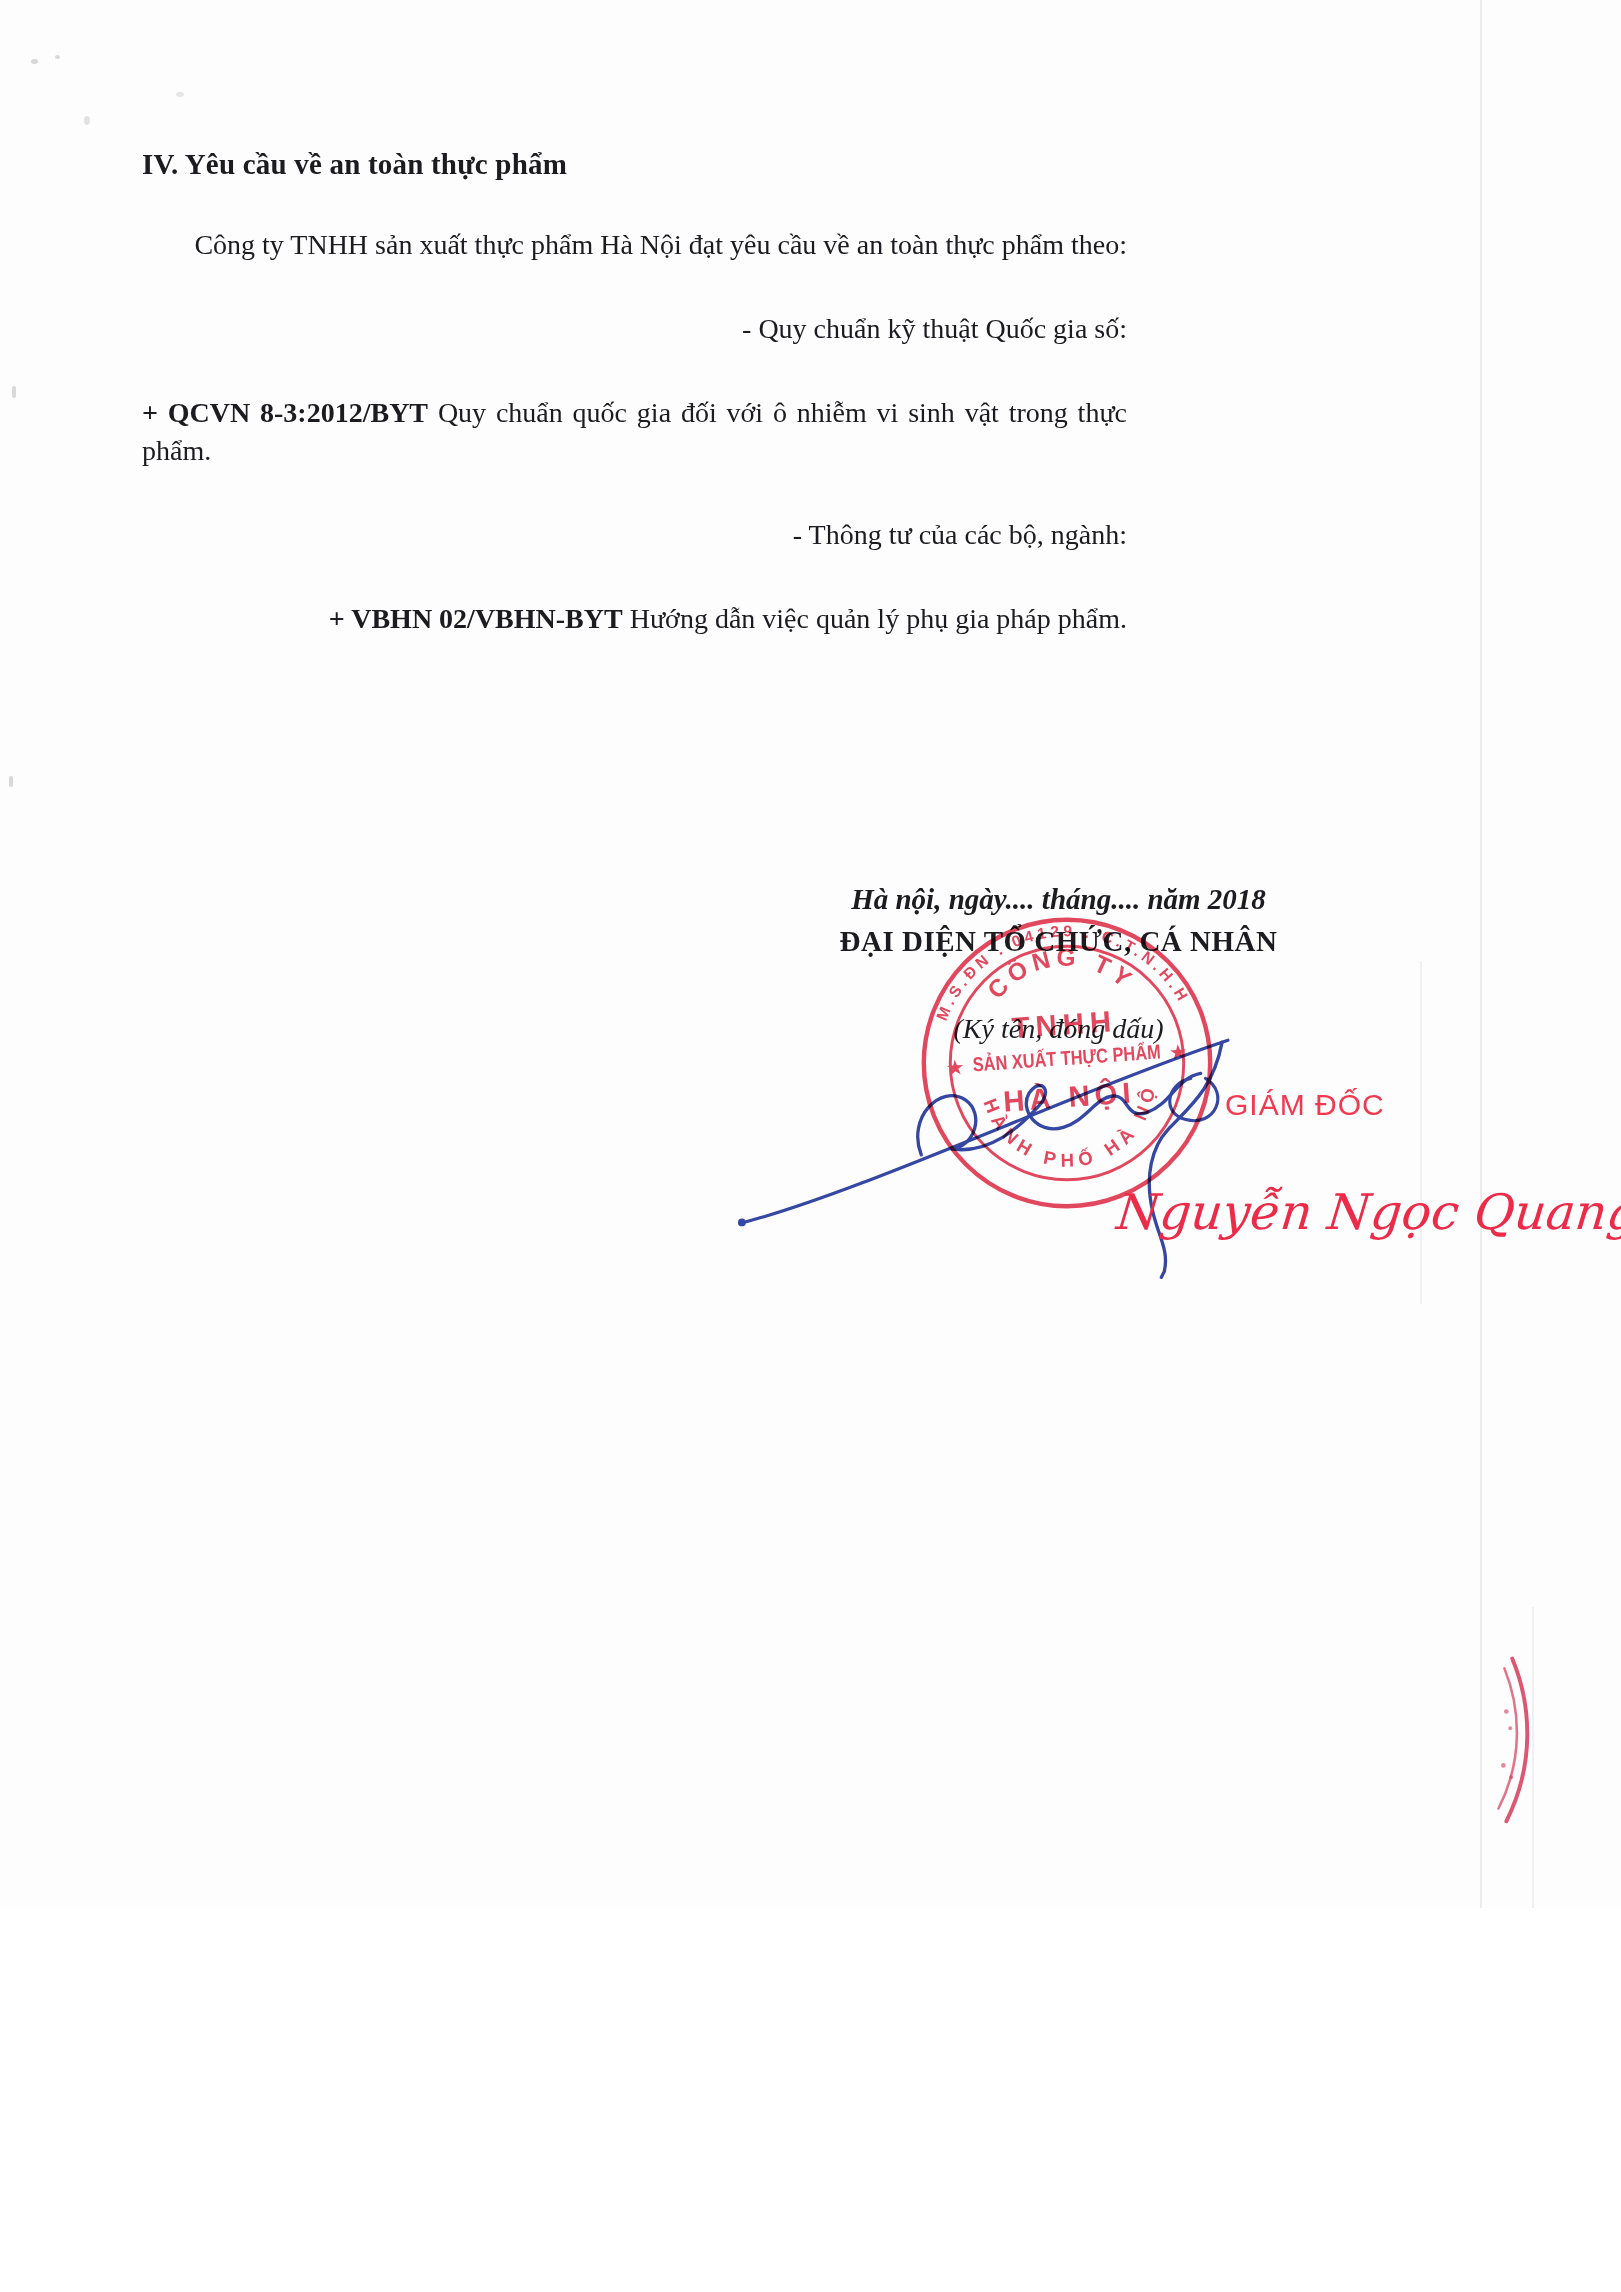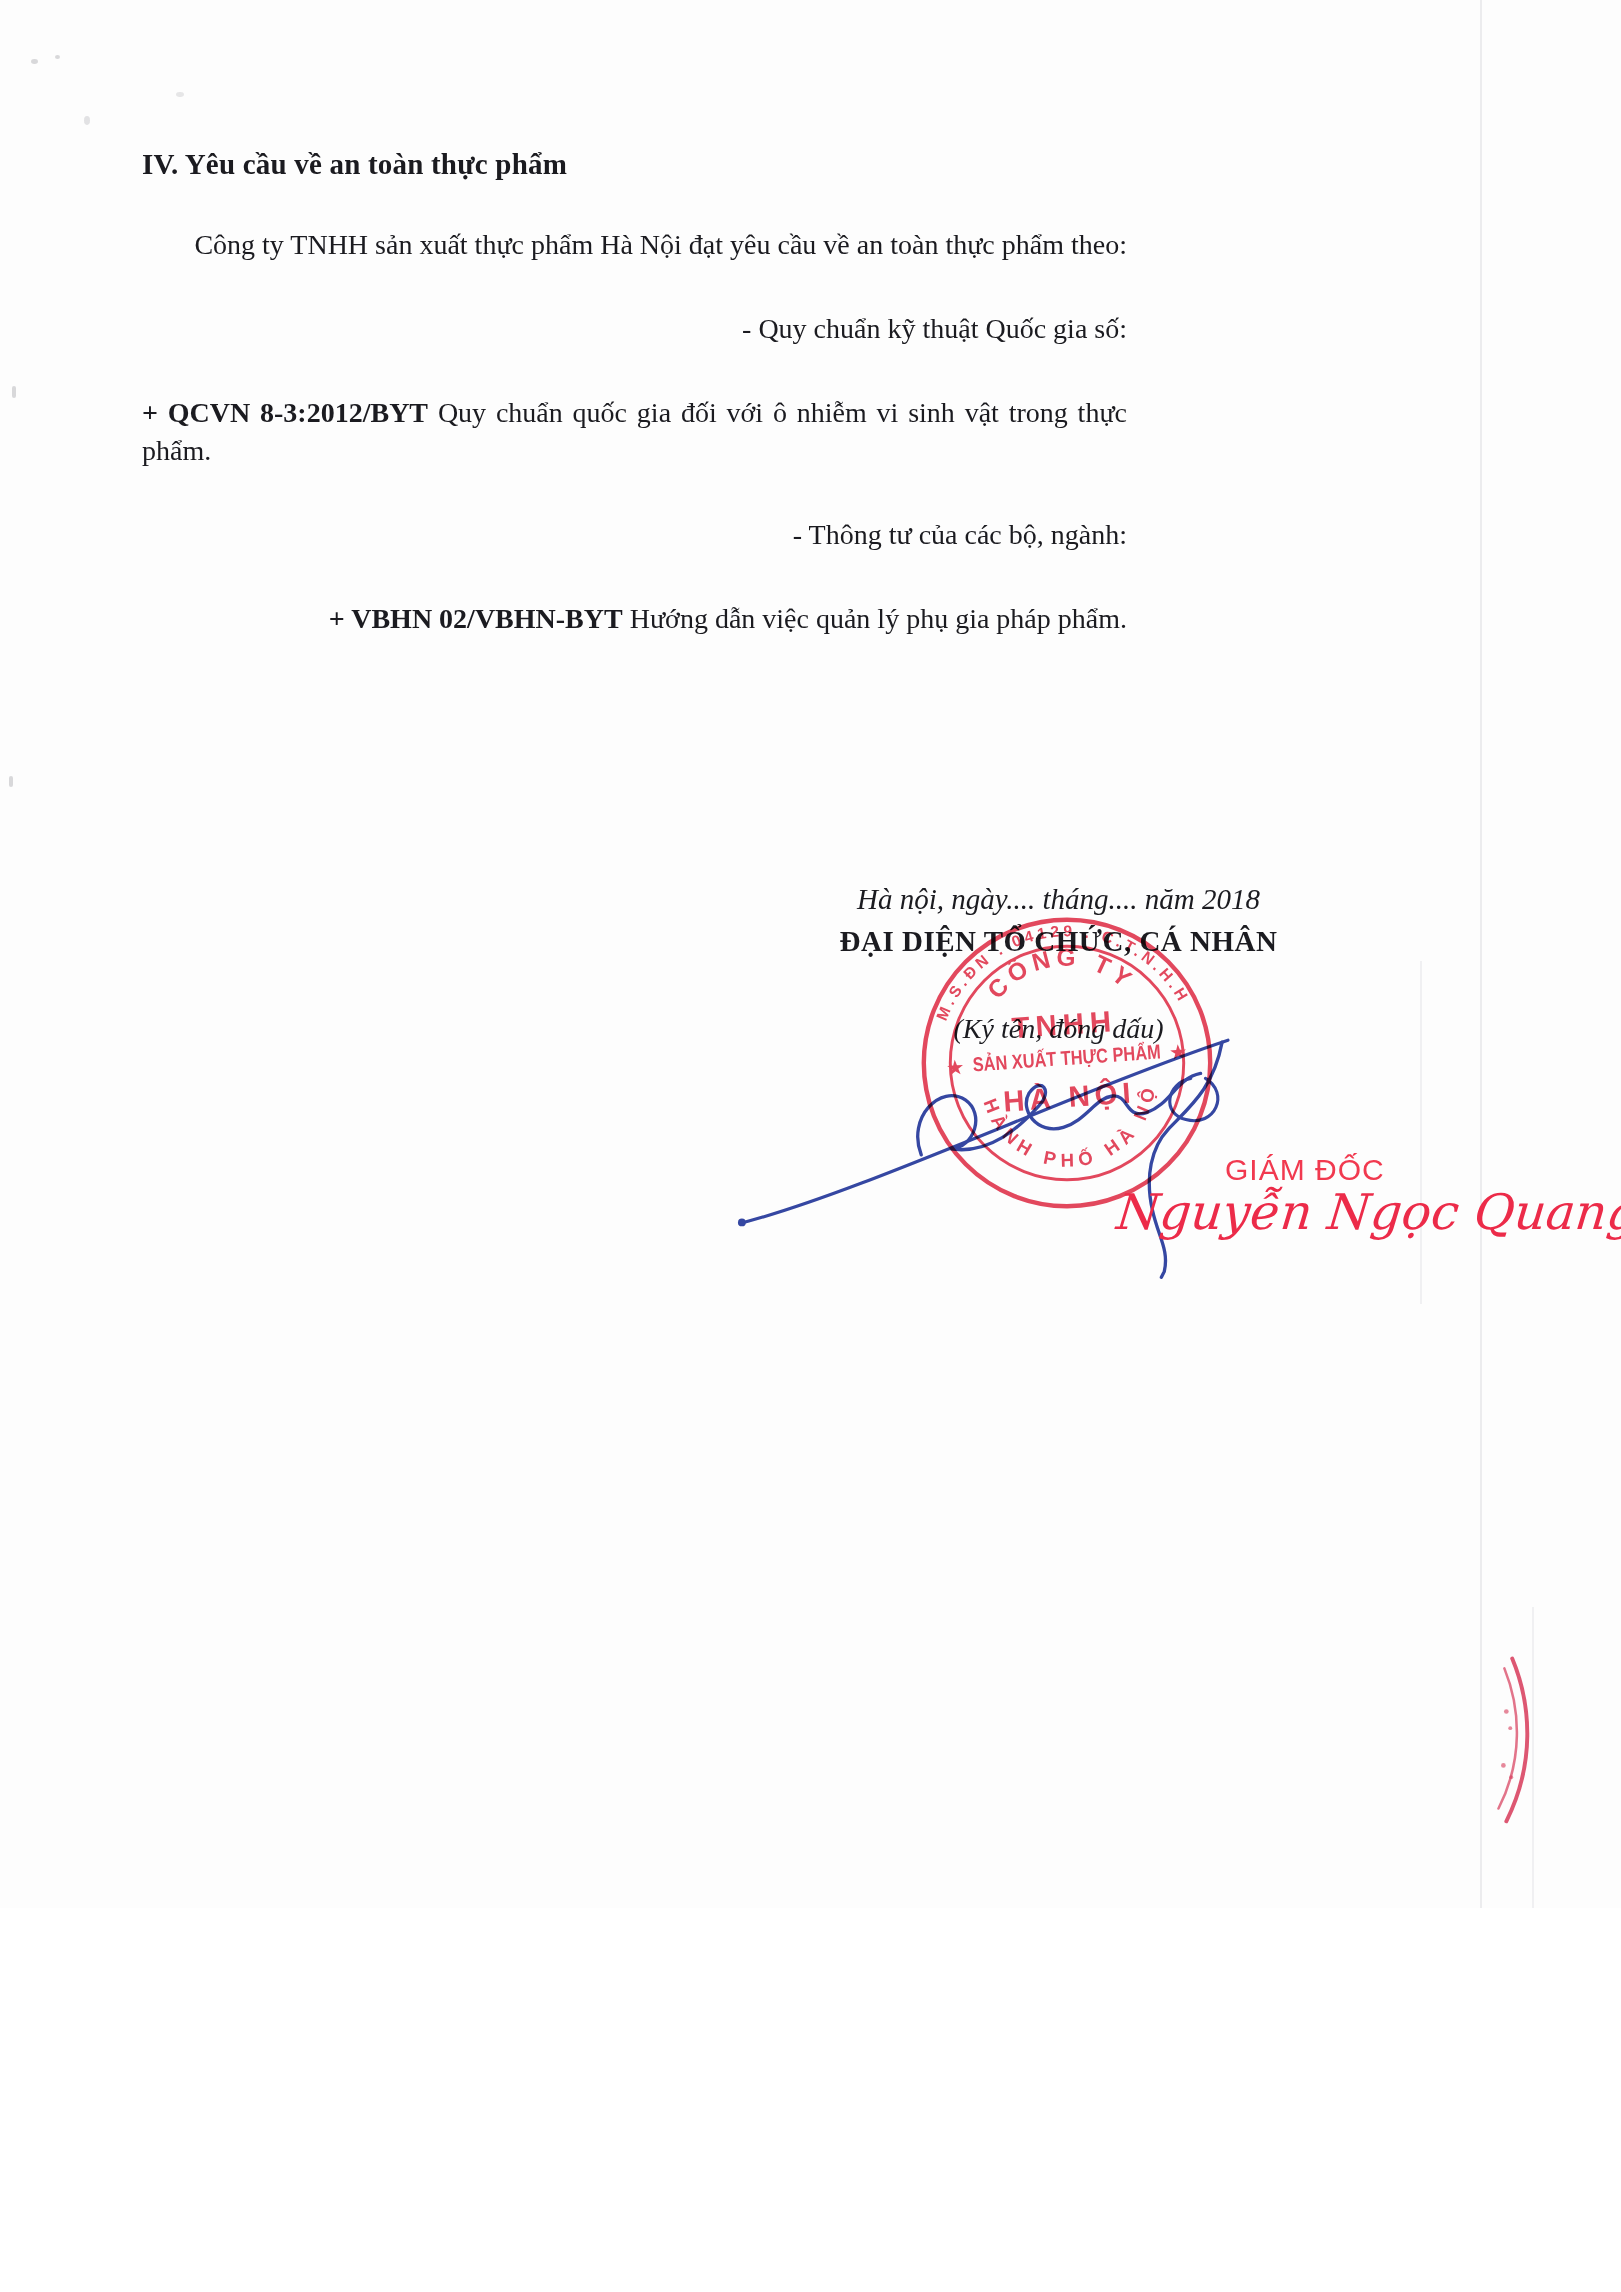--- a/index.html
+++ b/index.html
@@ -6,26 +6,26 @@
   .page{
     position:relative;width:1621px;height:1908px;background:#fdfdfd;
     font-family:"Liberation Serif",serif;color:#1b1b20;overflow:hidden;
   }
   .content{position:absolute;left:142px;top:145px;width:985px;}
   .content h3{font-size:29px;font-weight:bold;margin:0 0 43px 0;line-height:38px;letter-spacing:0.2px;}
   .content p{font-size:28px;line-height:38px;margin:0 0 46px 0;text-align:right;}
   .content p.just{text-align:justify;}
   .content b{font-weight:bold;}
   .sign-block{position:absolute;left:647px;top:879px;width:823px;text-align:center;}
-  .date-line{font-style:italic;font-size:29px;line-height:41px;}
+  .date-line{font-style:italic;font-size:29px;line-height:41px;font-weight:bold;}
   .rep-title{font-weight:bold;font-size:29px;line-height:43px;letter-spacing:0.5px;}
   .sign-instr{font-style:italic;font-size:28px;line-height:39px;margin-top:46px;}
   .stamp-svg{position:absolute;left:914px;top:910px;mix-blend-mode:multiply;opacity:.93;}
   .overlay-svg{position:absolute;left:0;top:0;mix-blend-mode:multiply;pointer-events:none;}
-  .director{position:absolute;left:1225px;top:1153px;font-family:"Liberation Sans",sans-serif;
+  .director{position:absolute;left:1225px;top:1088px;font-family:"Liberation Sans",sans-serif;
     font-size:30px;color:#f1394f;letter-spacing:1px;font-weight:normal;}
   .signer-name{position:absolute;left:1117px;top:1184px;white-space:nowrap;
     font-family:"DejaVu Serif",serif;font-style:italic;font-size:49px;color:#ec2b49;
     transform:skewX(-6deg);letter-spacing:0px;}
   .scanline{position:absolute;background:#e4e4e7;}
   .speck{position:absolute;background:#b9b9bd;border-radius:50%;opacity:.55;}
 </style>
 </head>
 <body>
 

